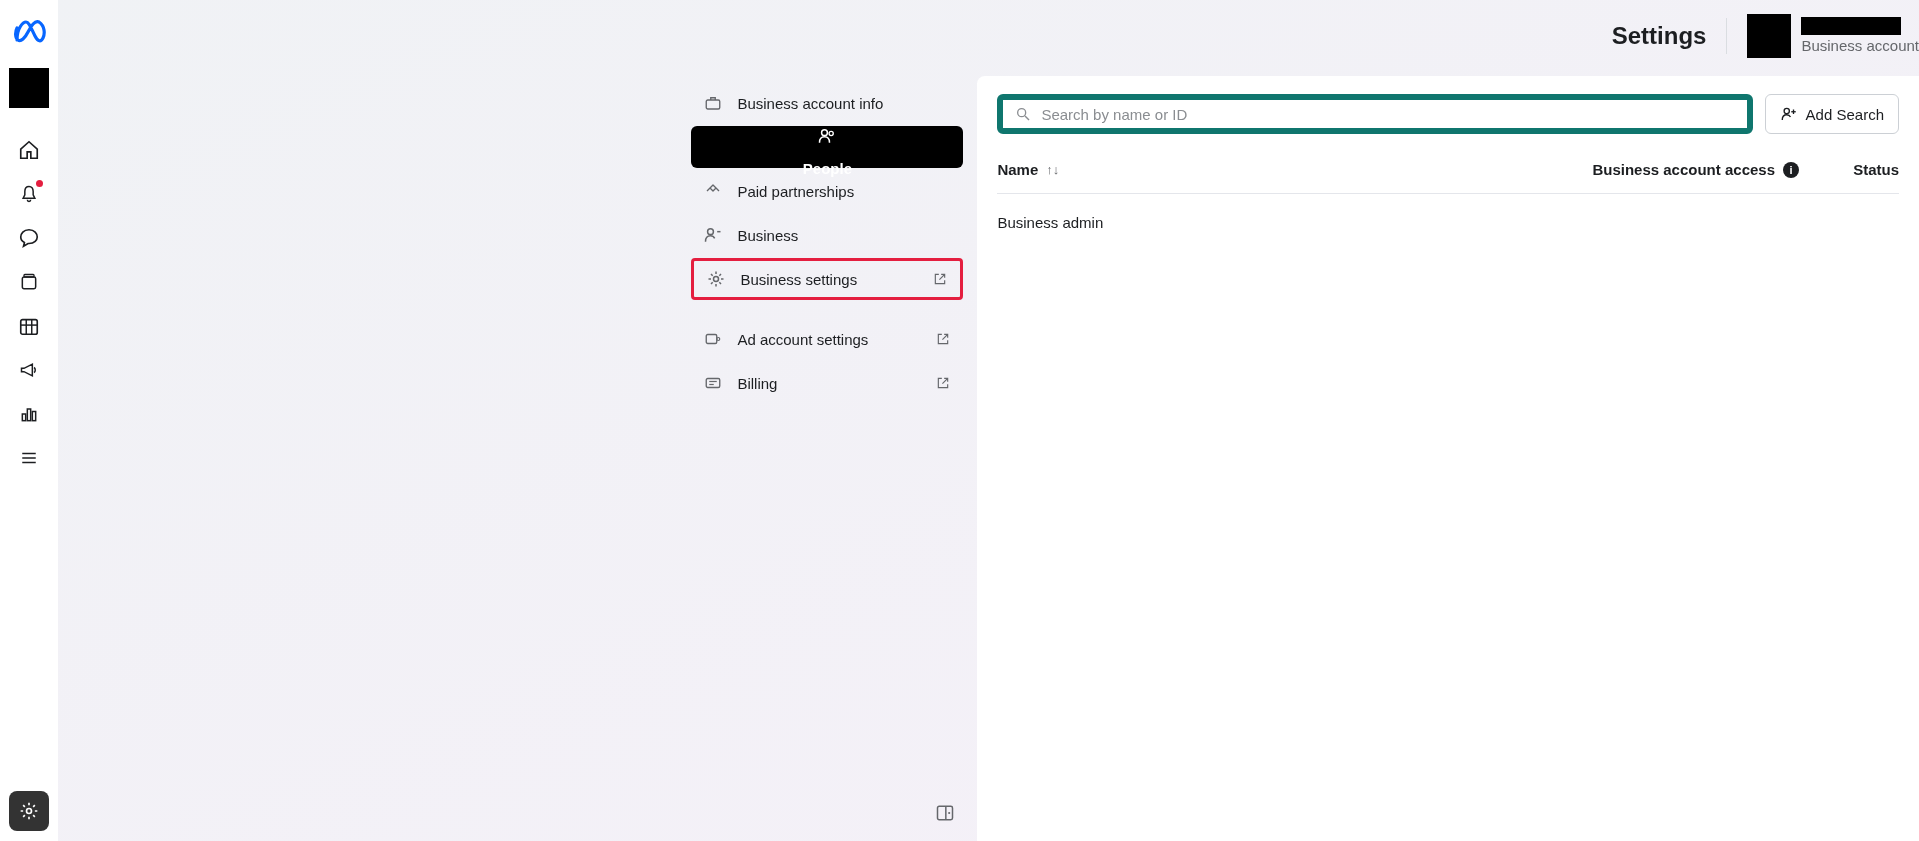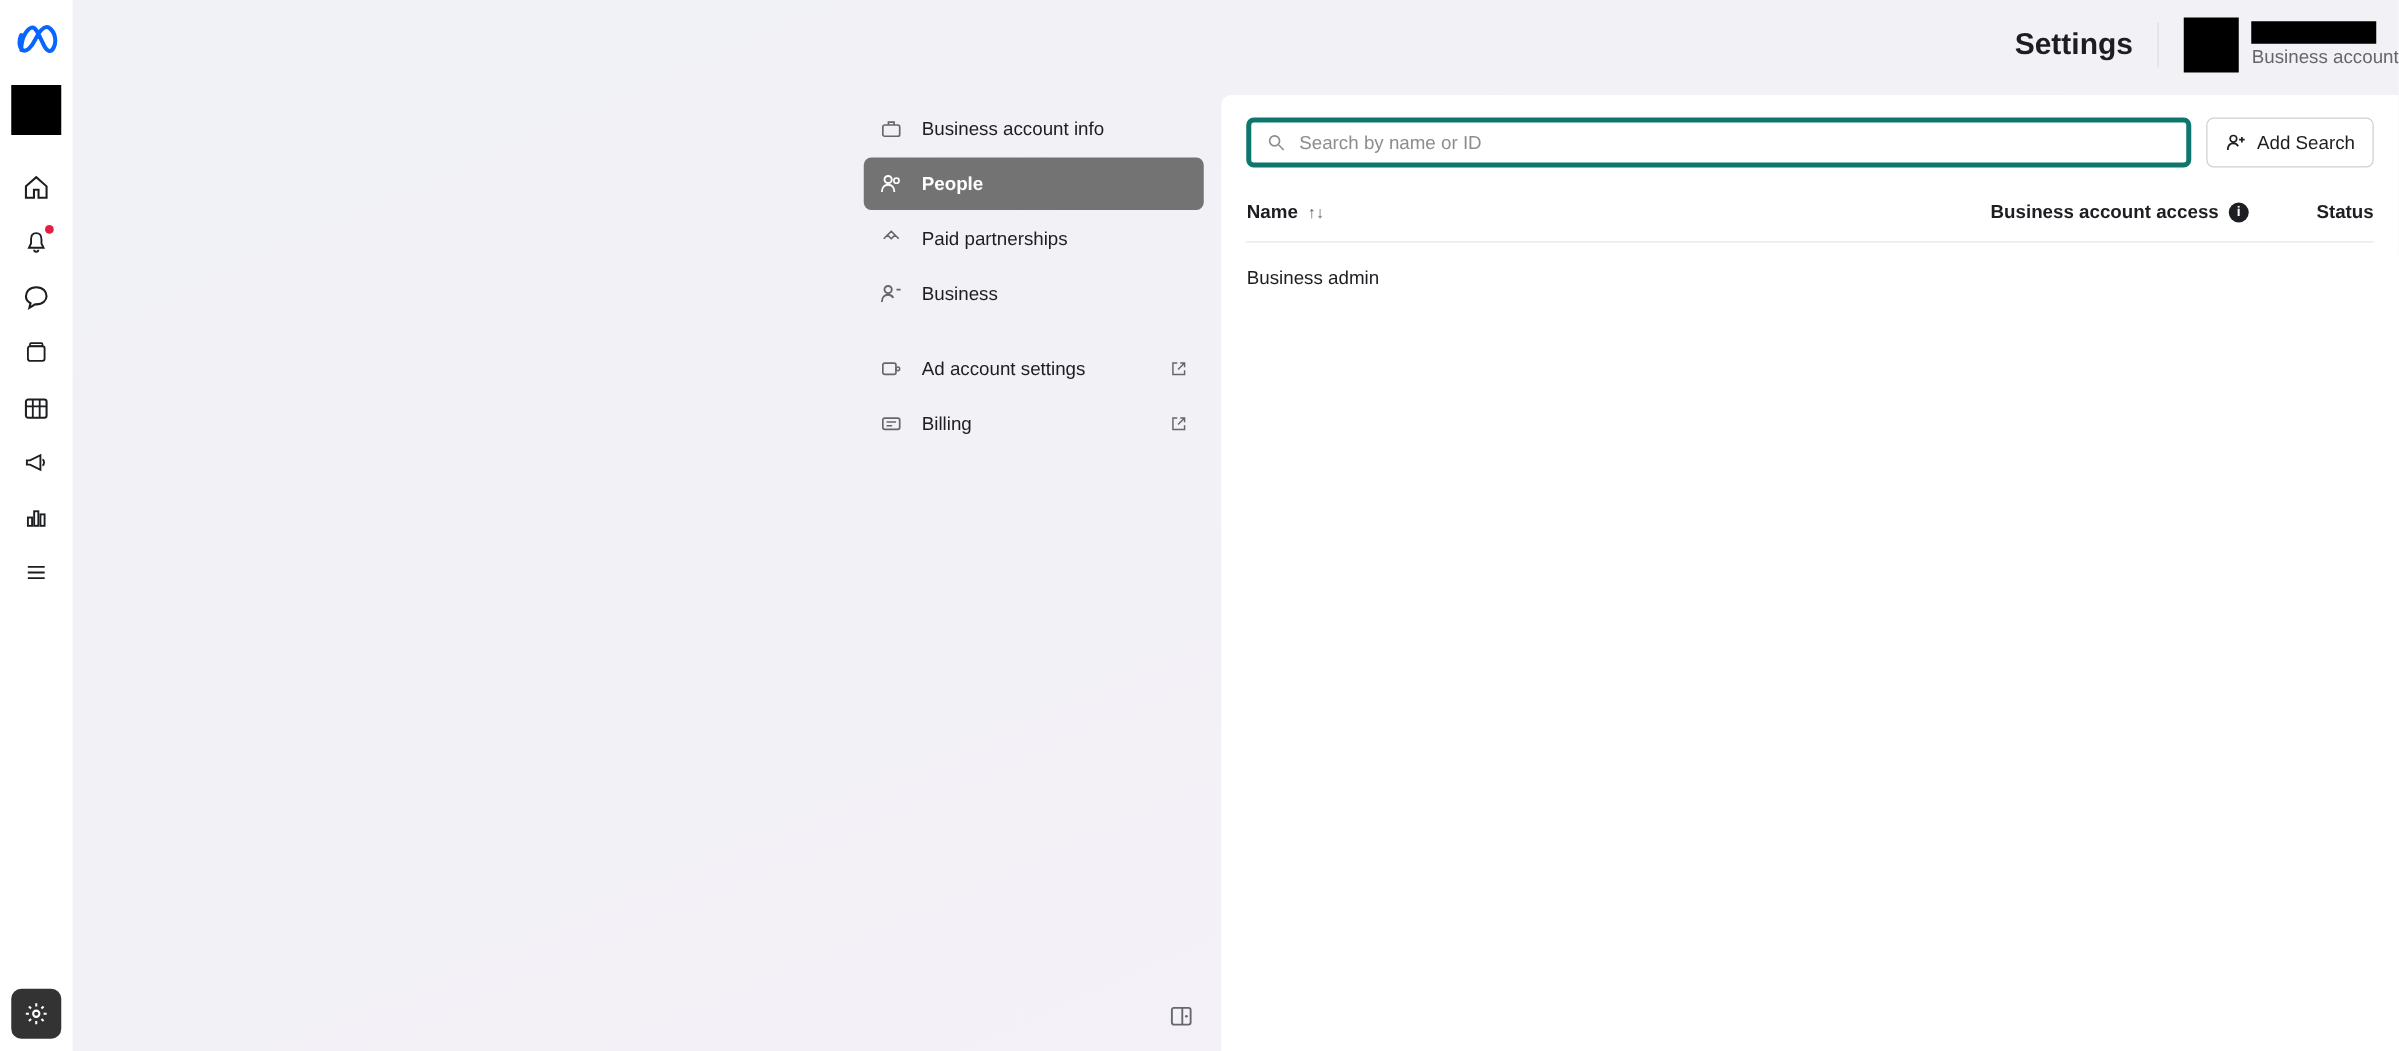--- a/index.html
+++ b/index.html
@@ -135,23 +135,24 @@
       align-items: center;
       gap: 14px;
       height: 42px;
       padding: 0 12px;
       border-radius: 6px;
       cursor: pointer;
       font-size: 15px;
       color: #1c1e21;
     }
     .side-item.active {
-      background: #737373;
+      background: #000000;
       color: #fff;
       font-weight: 700;
+      flex-direction: column;
     }
     .side-item.highlight {
       border: 3px solid #e41e3f;
       border-radius: 4px;
     }
     .side-icon {
       width: 20px;
       height: 20px;
       display:flex;
       align-items:center;
@@ -184,21 +185,21 @@
       flex-direction:column;
     }
     .content-top {
       display: flex;
       gap: 12px;
       align-items: center;
     }
     .search-box {
       flex: 1;
       height: 40px;
-      border: 4px solid #0f766e;
+      border: 6px solid #0f766e;
       border-radius: 6px;
       display: flex;
       align-items: center;
       padding: 0 12px;
       gap: 10px;
       color: #65676b;
       background: #fff;
     }
     .search-box input {
       border: none;
@@ -376,20 +377,34 @@
       </div>
       <div class="side-item">
         <span class="side-icon">
           <svg width="20" height="20" viewBox="0 0 24 24">
               <circle cx="9" cy="8" r="3.5" fill="none" stroke="#65676b" stroke-width="1.8"></circle>
               <path d="M3 20 C3 15 6 13 9 13 C11 13 13 14 14 16" fill="none" stroke="#65676b" stroke-width="1.8"></path>
               <line x1="17" y1="8" x2="21" y2="8" stroke="#65676b" stroke-width="1.8"></line>
             </svg>
         </span>
         <span class="side-label">Business</span>
+      </div>
+      <div class="side-item highlight">
+        <span class="side-icon">
+          <svg width="20" height="20" viewBox="0 0 24 24">
+              <circle cx="12" cy="12" r="3" fill="none" stroke="#65676b" stroke-width="1.8"></circle>
+              <path d="M12 3 V6 M12 18 V21 M3 12 H6 M18 12 H21 M6 6 L8 8 M16 16 L18 18 M6 18 L8 16 M16 8 L18 6" stroke="#65676b" stroke-width="1.8"></path>
+            </svg>
+        </span>
+        <span class="side-label">Business settings</span>
+        <span class="side-ext">
+          <svg width="14" height="14" viewBox="0 0 24 24">
+              <path d="M10 4 H4 V20 H20 V14 M14 4 H20 V10 M20 4 L11 13" fill="none" stroke="#65676b" stroke-width="2"></path>
+            </svg>
+        </span>
       </div>
 
       <div class="side-gap"></div>
 
       <div class="side-item">
         <span class="side-icon">
           <svg width="20" height="18" viewBox="0 0 24 24">
               <rect x="3" y="6" width="14" height="12" rx="2" fill="none" stroke="#65676b" stroke-width="1.8"></rect>
               <circle cx="19" cy="12" r="2" fill="none" stroke="#65676b" stroke-width="1.6"></circle>
             </svg>

